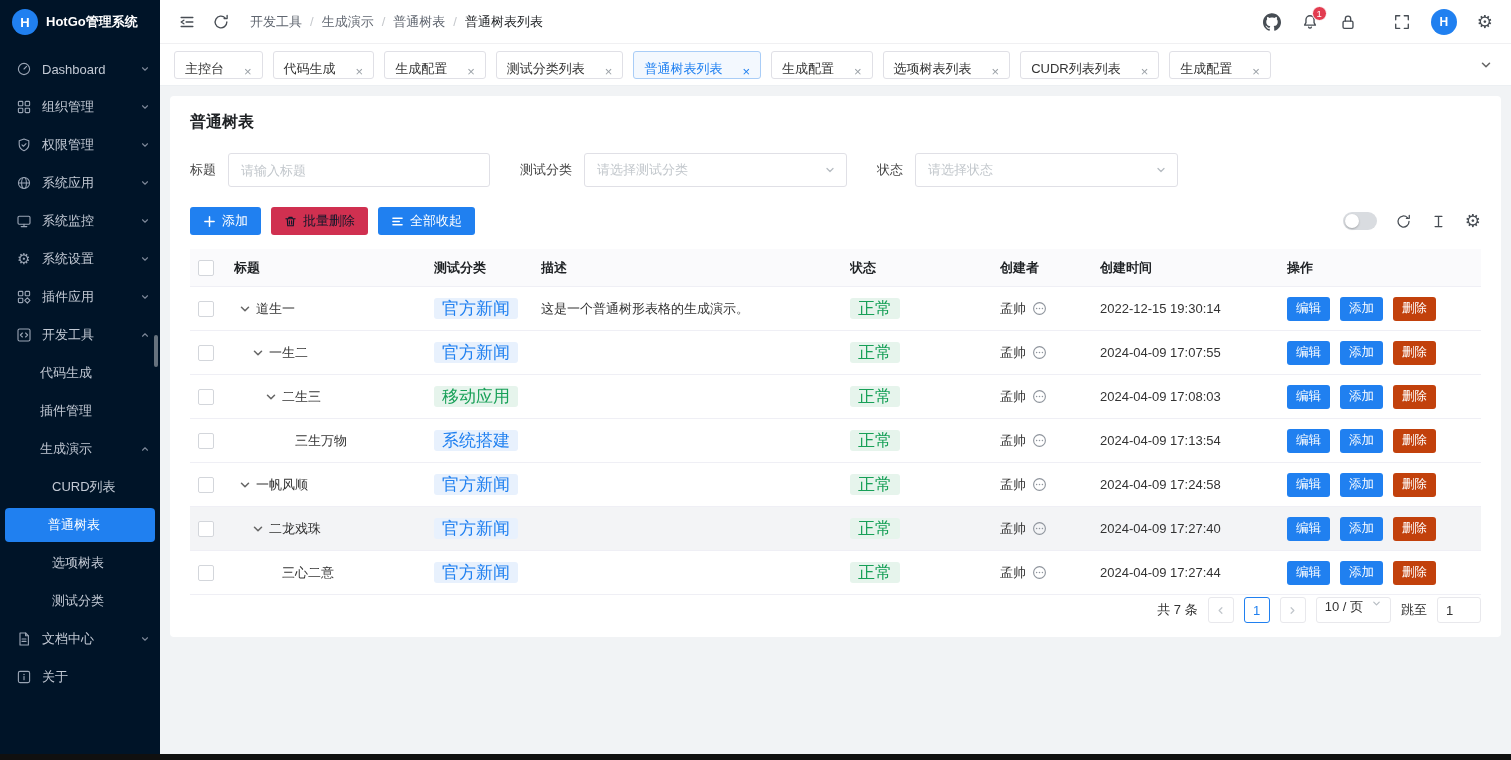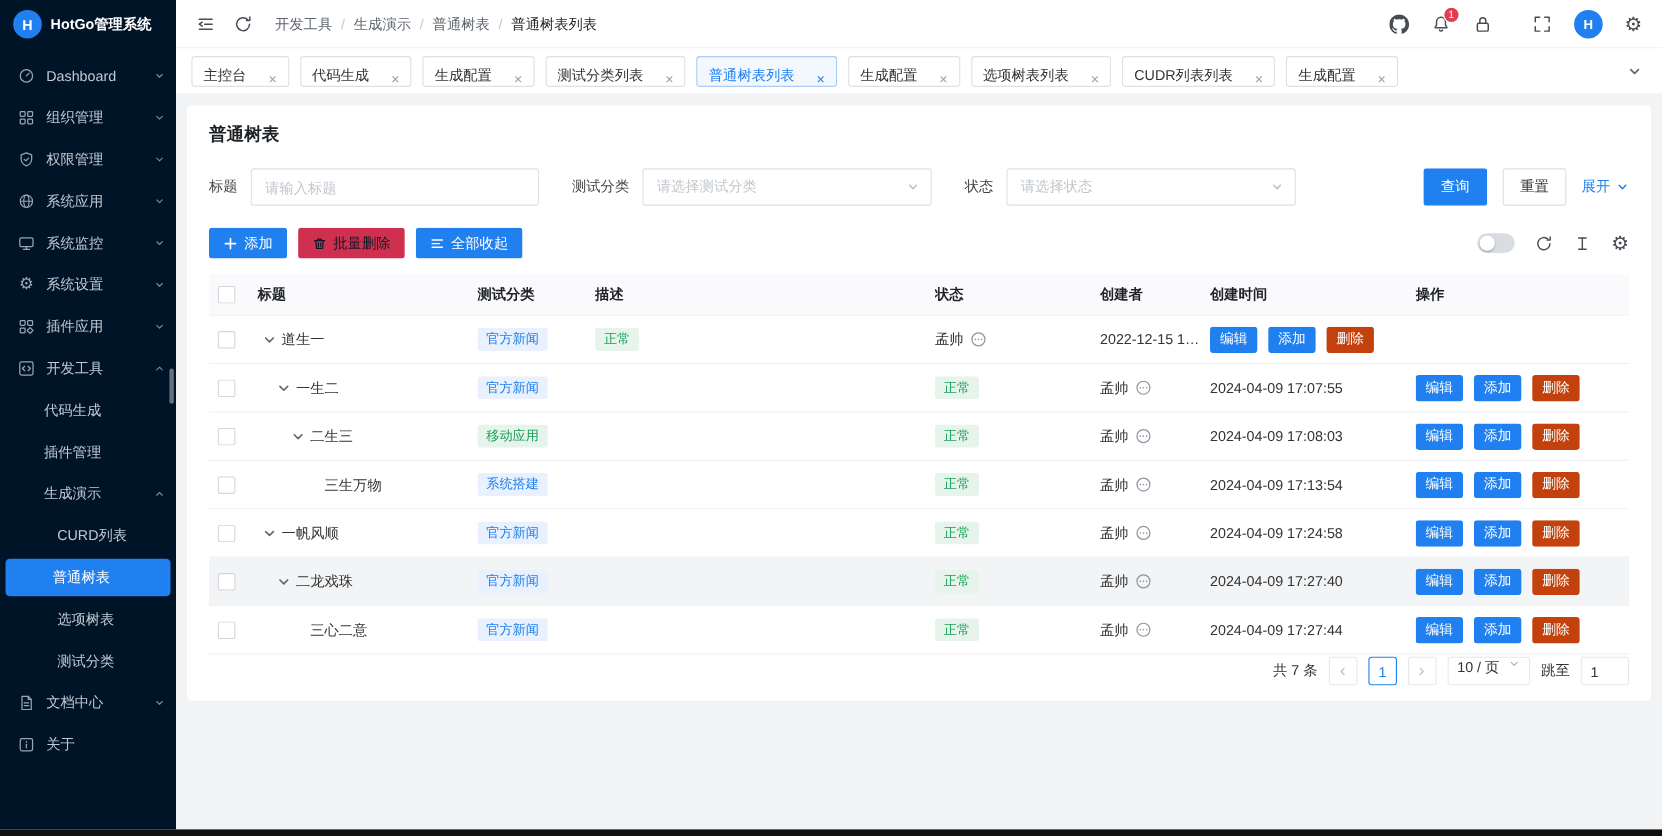--- a/index.html
+++ b/index.html
@@ -89,21 +89,21 @@
   .thead{height:38px;background:#fafafc;border-bottom:1px solid #efeff5;font-weight:700;font-size:13px;color:#1f2225}
   .trow{height:44px;border-bottom:1px solid #efeff5;font-size:13px;color:#333;background:#fff}
   .trow.hl{background:#f3f4f6}
   .cell{padding-right:8px;overflow:hidden;text-overflow:ellipsis;white-space:nowrap}
   .cb{width:16px;height:16px;border:1px solid #d3d6db;border-radius:2px;margin-left:8px;background:#fff;cursor:pointer}
   .tree-cell{display:flex;align-items:center;gap:4px}
   .ind{flex:none;height:1px}
   .sp{flex:none;width:14px}
   .tchev{width:14px;height:14px;color:#666;flex:none;cursor:pointer}
   .tchev svg{display:block;width:14px;height:14px}
-  .tag{display:inline-block;padding:2px 8px;border-radius:3px;font-size:12px;line-height:17px}
+  .tag{display:inline-block;padding:2px 8px;border-radius:3px;font-size:17px;line-height:17px}
   .tag-blue{color:#2080f0;background:#e8f1fd}
   .tag-green{color:#18a058;background:#e6f4ec}
   .creator{display:flex;align-items:center;gap:6px}
   .face{width:15px;height:15px;color:#8f959d;cursor:pointer}
   .face svg{display:block;width:15px;height:15px}
   .acts{display:flex;gap:10px}
   .abtn{height:24px;padding:0 9px;border-radius:3px;font-size:12.5px;color:#fff;display:inline-flex;align-items:center;cursor:pointer}
   .abtn.blue{background:#2080f0}
   .abtn.red{background:#c2410c}
 
@@ -427,36 +427,20 @@
           <div class="f-group" style="margin-right:0">
             <span class="f-label">状态</span>
             <div class="f-select">
               <span>请选择状态</span>
               <span class="chev">
                   <svg viewBox="0 0 12 12" fill="none" stroke="currentColor" stroke-width="1.3" stroke-linecap="round" stroke-linejoin="round">
                     <path d="M3 4.5l3 3 3-3"></path>
                   </svg>
                 </span>
             </div>
-          </div>
-          <div class="filter-actions">
-            <button class="btn btn-primary">
-                <span>查询</span>
-              </button>
-            <button class="btn btn-default">
-                <span>重置</span>
-              </button>
-            <span class="link-expand">
-              <span>展开</span>
-              <span class="chev">
-                  <svg viewBox="0 0 12 12" fill="none" stroke="currentColor" stroke-width="1.3" stroke-linecap="round" stroke-linejoin="round">
-                    <path d="M3 4.5l3 3 3-3"></path>
-                  </svg>
-                </span>
-            </span>
           </div>
         </div>
 
         <div class="toolbar">
           <button class="btn btn-sm btn-primary">
             <span class="bicon">
                 <svg viewBox="0 0 14 14" fill="none" stroke="currentColor" stroke-width="1.6" stroke-linecap="round">
                   <path d="M7 2v10M2 7h10"></path>
                 </svg>
               </span>
@@ -518,20 +502,21 @@
             <div class="cell tree-cell">
                 <span class="ind" style="width:0"></span>
                 <span class="tchev">
                   <svg viewBox="0 0 12 12" fill="none" stroke="currentColor" stroke-width="1.3" stroke-linecap="round" stroke-linejoin="round">
                     <path d="M3 4.5l3 3 3-3"></path>
                   </svg>
                 </span>
                 <span>道生一</span>
               </div>
             <div class="cell"><span class="tag tag-blue">官方新闻</span></div>
+            <div class="cell">这是一个普通树形表格的生成演示。</div>
             <div class="cell"><span class="tag tag-green">正常</span></div>
             <div class="cell creator">
                 <span>孟帅</span>
                 <span class="face">
                   <svg viewBox="0 0 16 16" fill="none" stroke="currentColor" stroke-width="1.2">
                     <circle cx="8" cy="8" r="6.3"></circle>
                     <circle cx="4.9" cy="8" r="0.8" fill="currentColor" stroke="none"></circle>
                     <circle cx="8" cy="8" r="0.8" fill="currentColor" stroke="none"></circle>
                     <circle cx="11.1" cy="8" r="0.8" fill="currentColor" stroke="none"></circle>
                   </svg>

